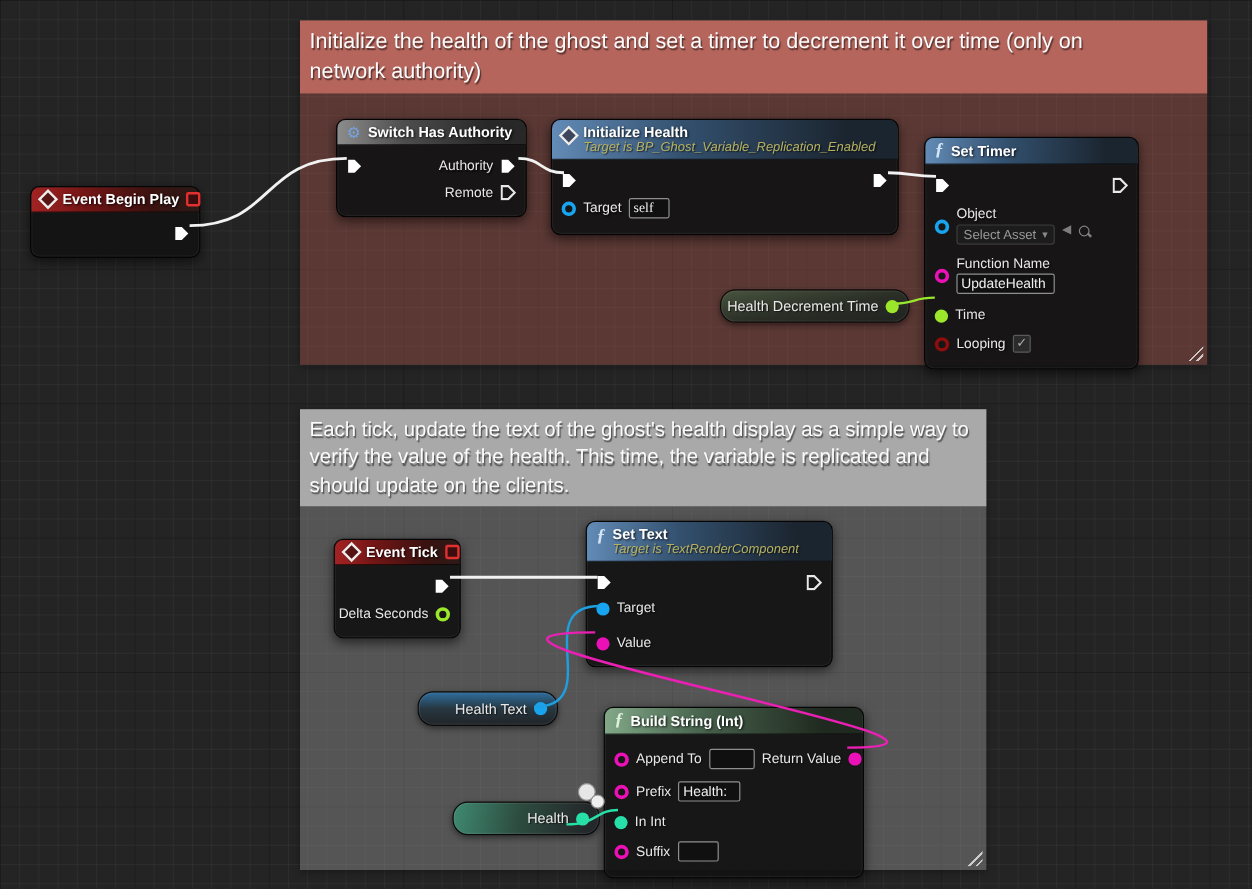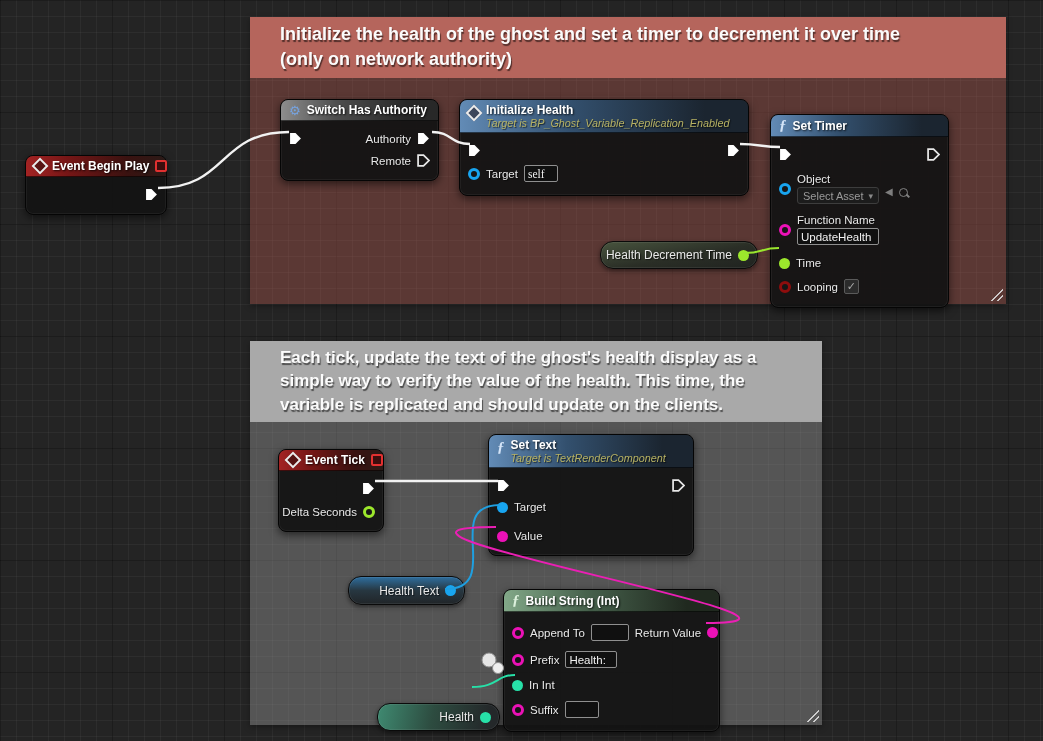--- a/index.html
+++ b/index.html
@@ -5,21 +5,21 @@
   html,body{margin:0;padding:0;background:#1b1b1b;font-family:"Liberation Sans","DejaVu Sans",sans-serif;}
   .canvas{position:relative;width:1043px;height:741px;overflow:hidden;background-color:#242424;
     background-image:
       linear-gradient(to right, rgba(0,0,0,.38) 1px, transparent 1px),
       linear-gradient(to bottom, rgba(0,0,0,.38) 1px, transparent 1px),
       linear-gradient(to right, rgba(255,255,255,.04) 1px, transparent 1px),
       linear-gradient(to bottom, rgba(255,255,255,.04) 1px, transparent 1px);
     background-size:112px 112px,112px 112px,16px 16px,16px 16px;}
   
   .comment{position:absolute;z-index:3;display:flex;flex-direction:column;box-shadow:0 2px 6px rgba(0,0,0,.35);}
-  .c-header{font-weight:bold;font-size:18px;line-height:1.38;color:#fbfbfb;text-shadow:1px 2px 1px rgba(0,0,0,.55);padding:5px 30px 6px;}
+  .c-header{font-weight:normal;font-size:18px;line-height:1.38;color:#fbfbfb;text-shadow:1px 2px 1px rgba(0,0,0,.55);padding:5px 8px 6px;}
   .c-body{flex:1;position:relative;}
   .rh{position:absolute;right:3px;bottom:3px;width:16px;height:16px;clip-path:polygon(100% 0,100% 100%,0 100%);
       background:repeating-linear-gradient(135deg, rgba(225,225,225,.85) 0 1.5px, transparent 1.5px 4.5px);}
   .cm1 .c-header{background:#b5655c;padding-right:70px;}
   .cm1 .c-body{background:rgba(170,85,76,.42);}
   .cm2 .c-header{background:#a9a9a9;font-size:17px;}
   .cm2 .c-body{background:rgba(173,173,173,.36);}
   
   .node{position:absolute;z-index:20;background:rgba(19,19,19,.94);border:1px solid #050505;border-radius:8px;
         box-shadow:0 3px 9px rgba(0,0,0,.55), inset 0 0 0 1px rgba(255,255,255,.05);color:#e6e6e6;font-size:12px;}
@@ -289,21 +289,21 @@
         <span class="plabel">In Int</span>
       </div>
       <div class="row" style="margin-top:10px;">
         <span class="ph c-str"></span>
         <span class="plabel">Suffix</span>
         <input class="tbox" style="width: 26px;" value="">
       </div>
     </div>
   </div>
 
-  <div class="pill pill-teal" style="left:377px;top:703px;width:97px;height:26px;padding-left:16px;">
+  <div class="pill pill-teal" style="left:377px;top:668px;width:97px;height:26px;padding-left:16px;">
     <span class="plabel">Health</span>
     <span class="pf c-int"></span>
   </div>
 
   <svg class="wires" width="1043" height="741">
     <path d="M158,188 C228,188 218,132 289,132" stroke="#f2f2f2" stroke-width="2.4" fill="none"></path>
     <path d="M432,132 C452,132 450,144 470,144" stroke="#f2f2f2" stroke-width="2.4" fill="none"></path>
     <path d="M740,144 C760,144 760,147 780,147" stroke="#f2f2f2" stroke-width="2.4" fill="none"></path>
     <path d="M744,253 C764,253 760,248 779,248" stroke="#9ae62e" stroke-width="2" fill="none"></path>
     <path d="M375,481 C420,481 455,481 498,481" stroke="#f2f2f2" stroke-width="2.4" fill="none"></path>

